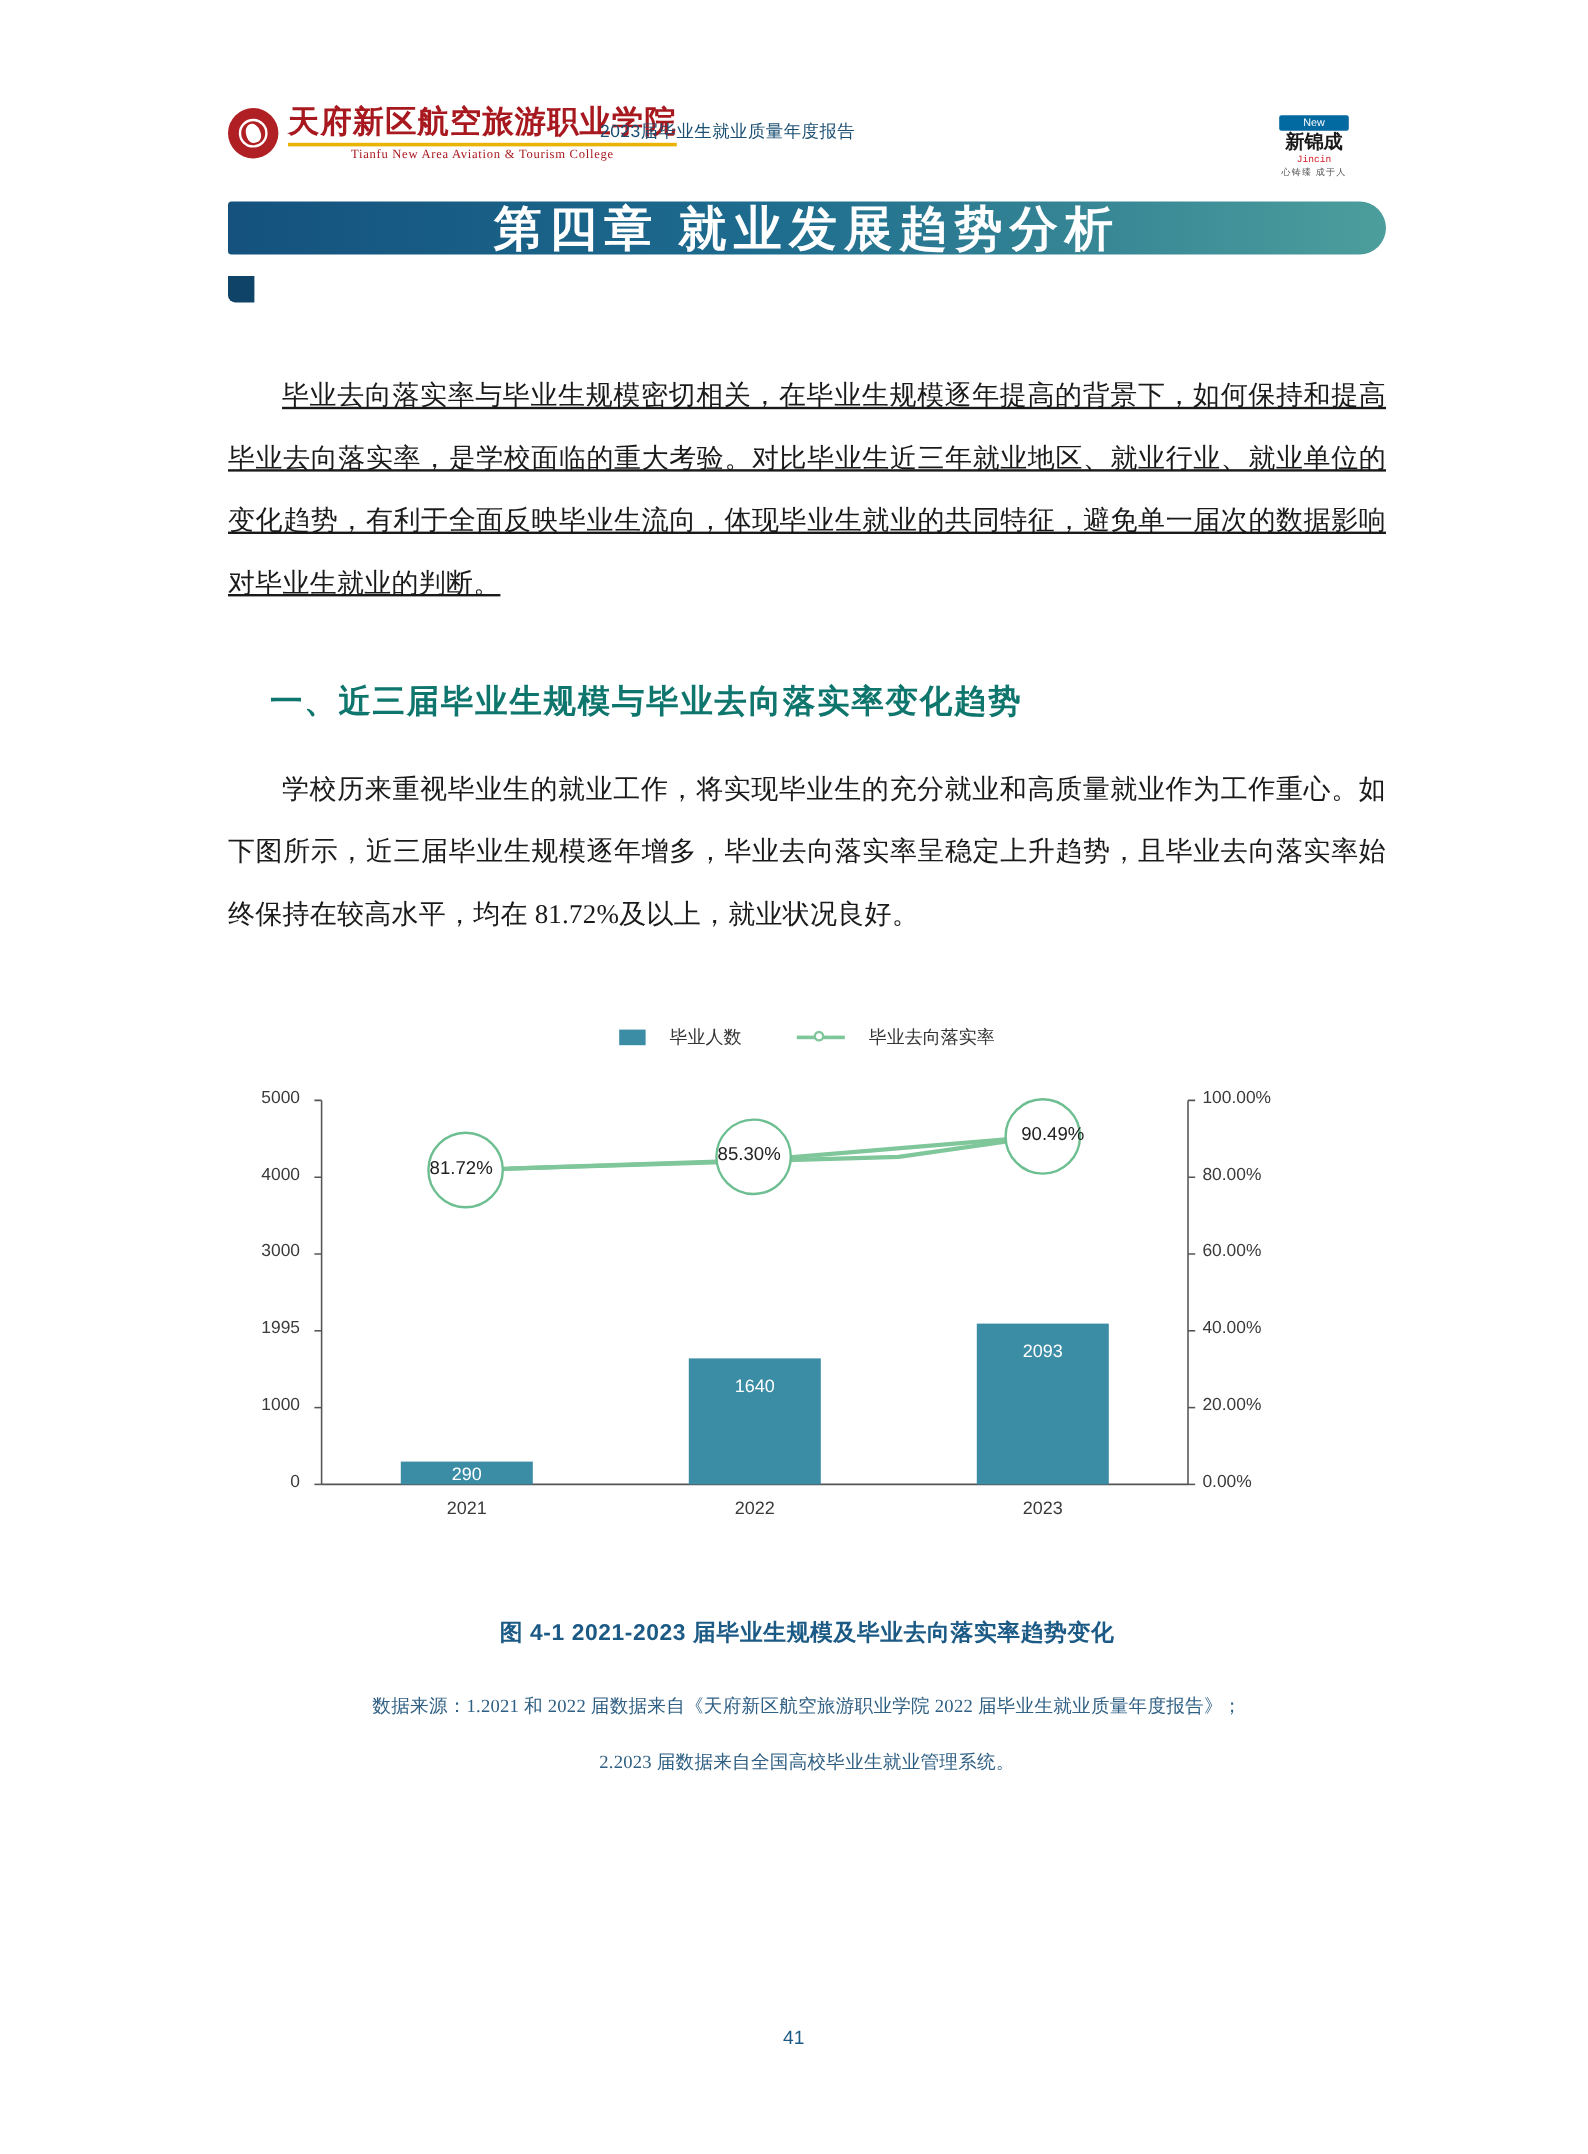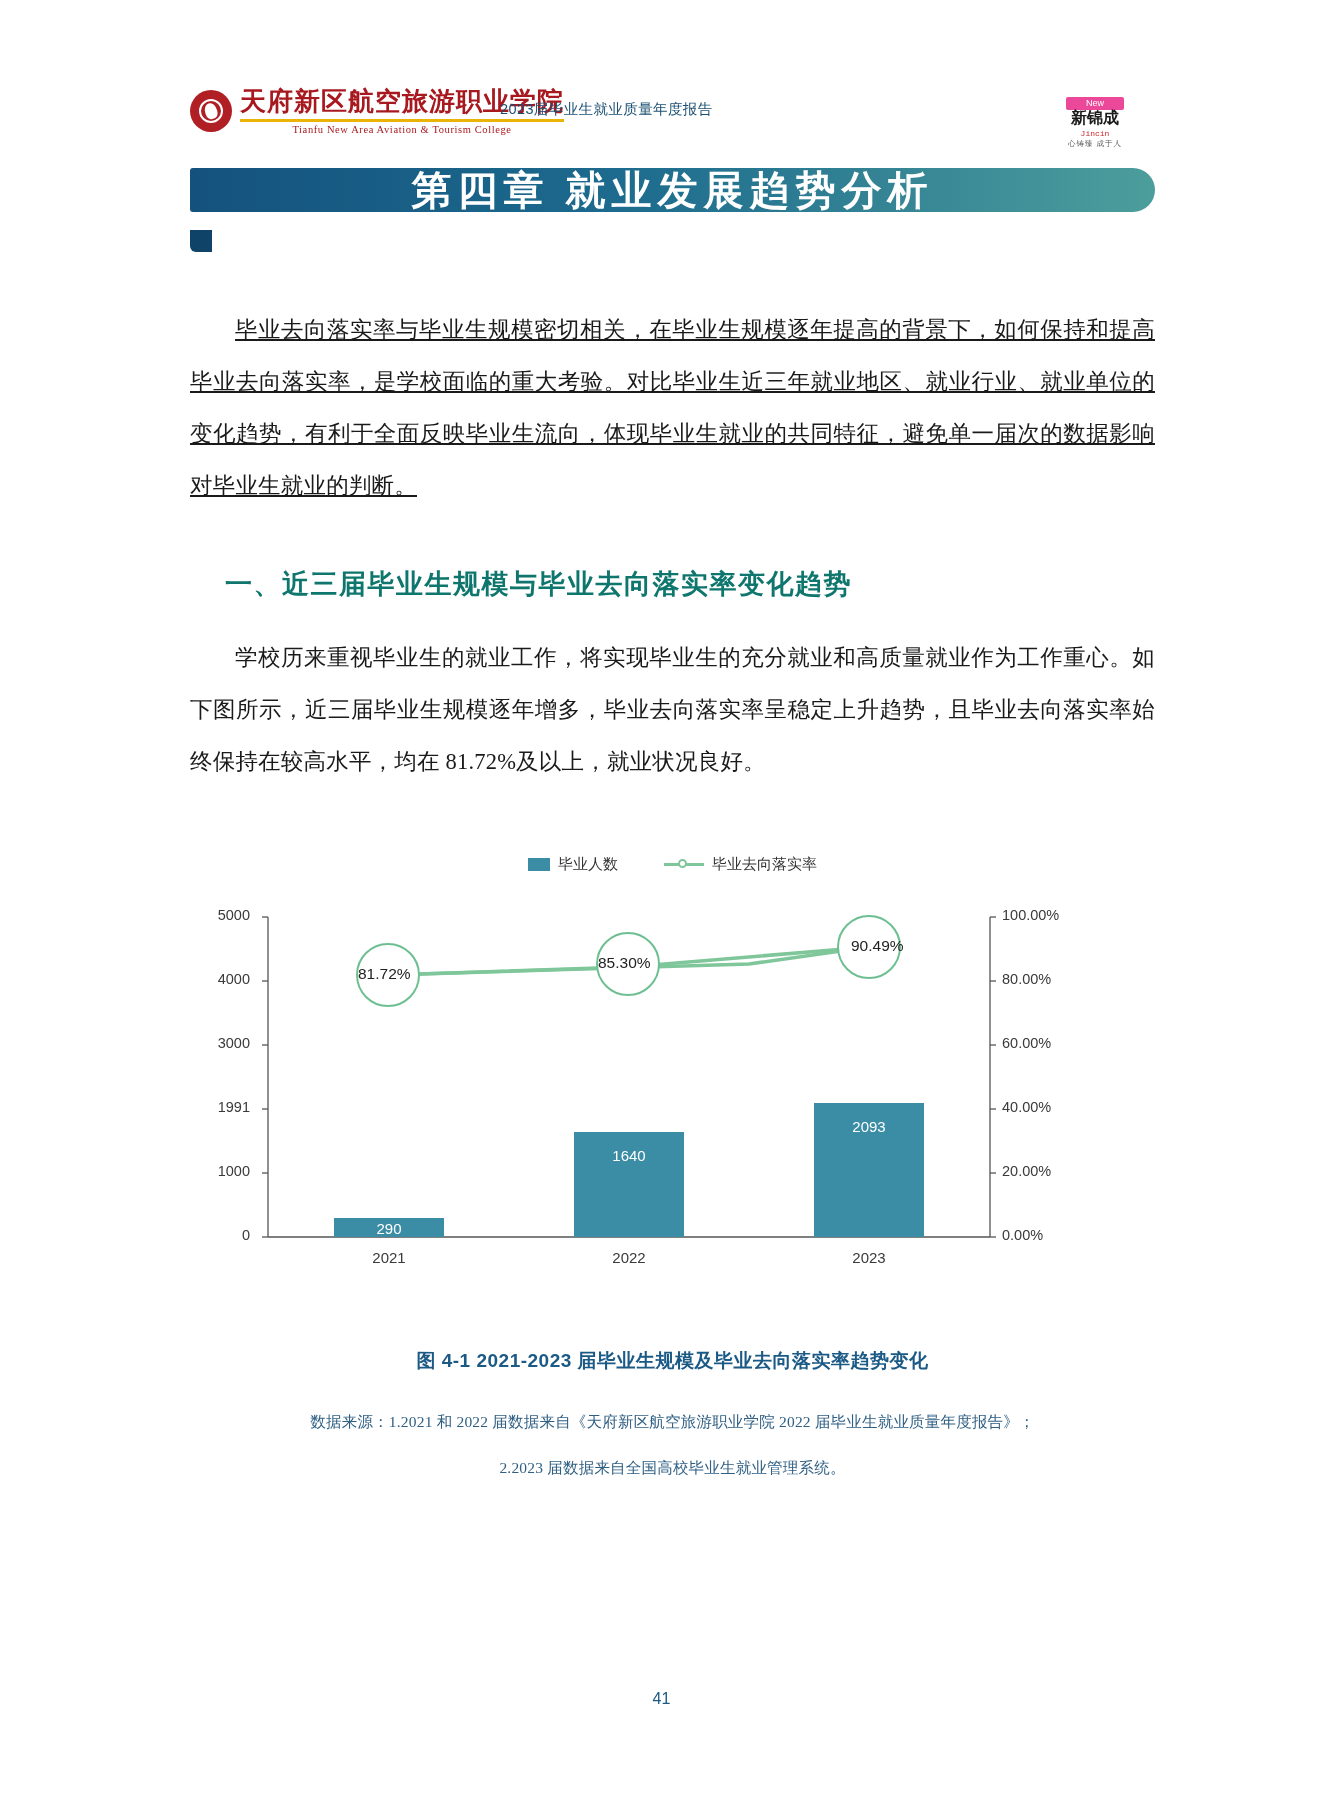--- a/index.html
+++ b/index.html
@@ -94,21 +94,21 @@
   }
   .brand-right {
     position: absolute;
     right: 0;
     top: 4px;
     text-align: center;
     width: 90px;
   }
   .brand-new {
     display: inline-block;
-    background: #ec4899;
+    background: #0369a1;
     color: #ffffff;
     font-family: "Liberation Sans", sans-serif;
     font-size: 9px;
     padding: 1px 20px;
     border-radius: 2px;
     line-height: 1.2;
   }
   .brand-cn {
     font-family: Liberation Mono, monospace;
     font-size: 16px;
@@ -204,21 +204,21 @@
     left: 0; top: 0;
     width: 965px;
     display: flex;
     justify-content: center;
     align-items: center;
     gap: 46px;
     font-family: "Liberation Sans", sans-serif;
     font-size: 15px;
     color: #333;
   }
-  .legend-item { display: flex; align-items: center; gap: 8px; white-space: nowrap;}
+  .legend-item { display: flex; align-items: center; gap: 20px; white-space: nowrap;}
   .legend-swatch {
     width: 22px; height: 13px;
     background: #3b8ca5;
     display: inline-block;
   }
   .legend-line {
     width: 40px; height: 3px;
     background: #7fc79a;
     display: inline-block;
     position: relative;
@@ -395,21 +395,21 @@
         <line x1="800" y1="74" x2="806" y2="74" stroke="#555" stroke-width="1.3"></line>
         <line x1="800" y1="10" x2="806" y2="10" stroke="#555" stroke-width="1.3"></line>
 
         <polyline points="198,68 559,57 679,40" fill="none" stroke="#7fc79a" stroke-width="3.5"></polyline>
         <polyline points="198,68 438,60 679,40" fill="none" stroke="#7fc79a" stroke-width="3.5"></polyline>
       </svg>
 
       <div class="ylabel-left" style="left:0px; top:0px;">5000</div>
       <div class="ylabel-left" style="left:0px; top:64px;">4000</div>
       <div class="ylabel-left" style="left:0px; top:128px;">3000</div>
-      <div class="ylabel-left" style="left:0px; top:192px;">1991</div>
+      <div class="ylabel-left" style="left:0px; top:192px;">1995</div>
       <div class="ylabel-left" style="left:0px; top:256px;">1000</div>
       <div class="ylabel-left" style="left:0px; top:320px;">0</div>
 
       <div class="ylabel-right" style="left:812px; top:0px;">100.00%</div>
       <div class="ylabel-right" style="left:812px; top:64px;">80.00%</div>
       <div class="ylabel-right" style="left:812px; top:128px;">60.00%</div>
       <div class="ylabel-right" style="left:812px; top:192px;">40.00%</div>
       <div class="ylabel-right" style="left:812px; top:256px;">20.00%</div>
       <div class="ylabel-right" style="left:812px; top:320px;">0.00%</div>
 

